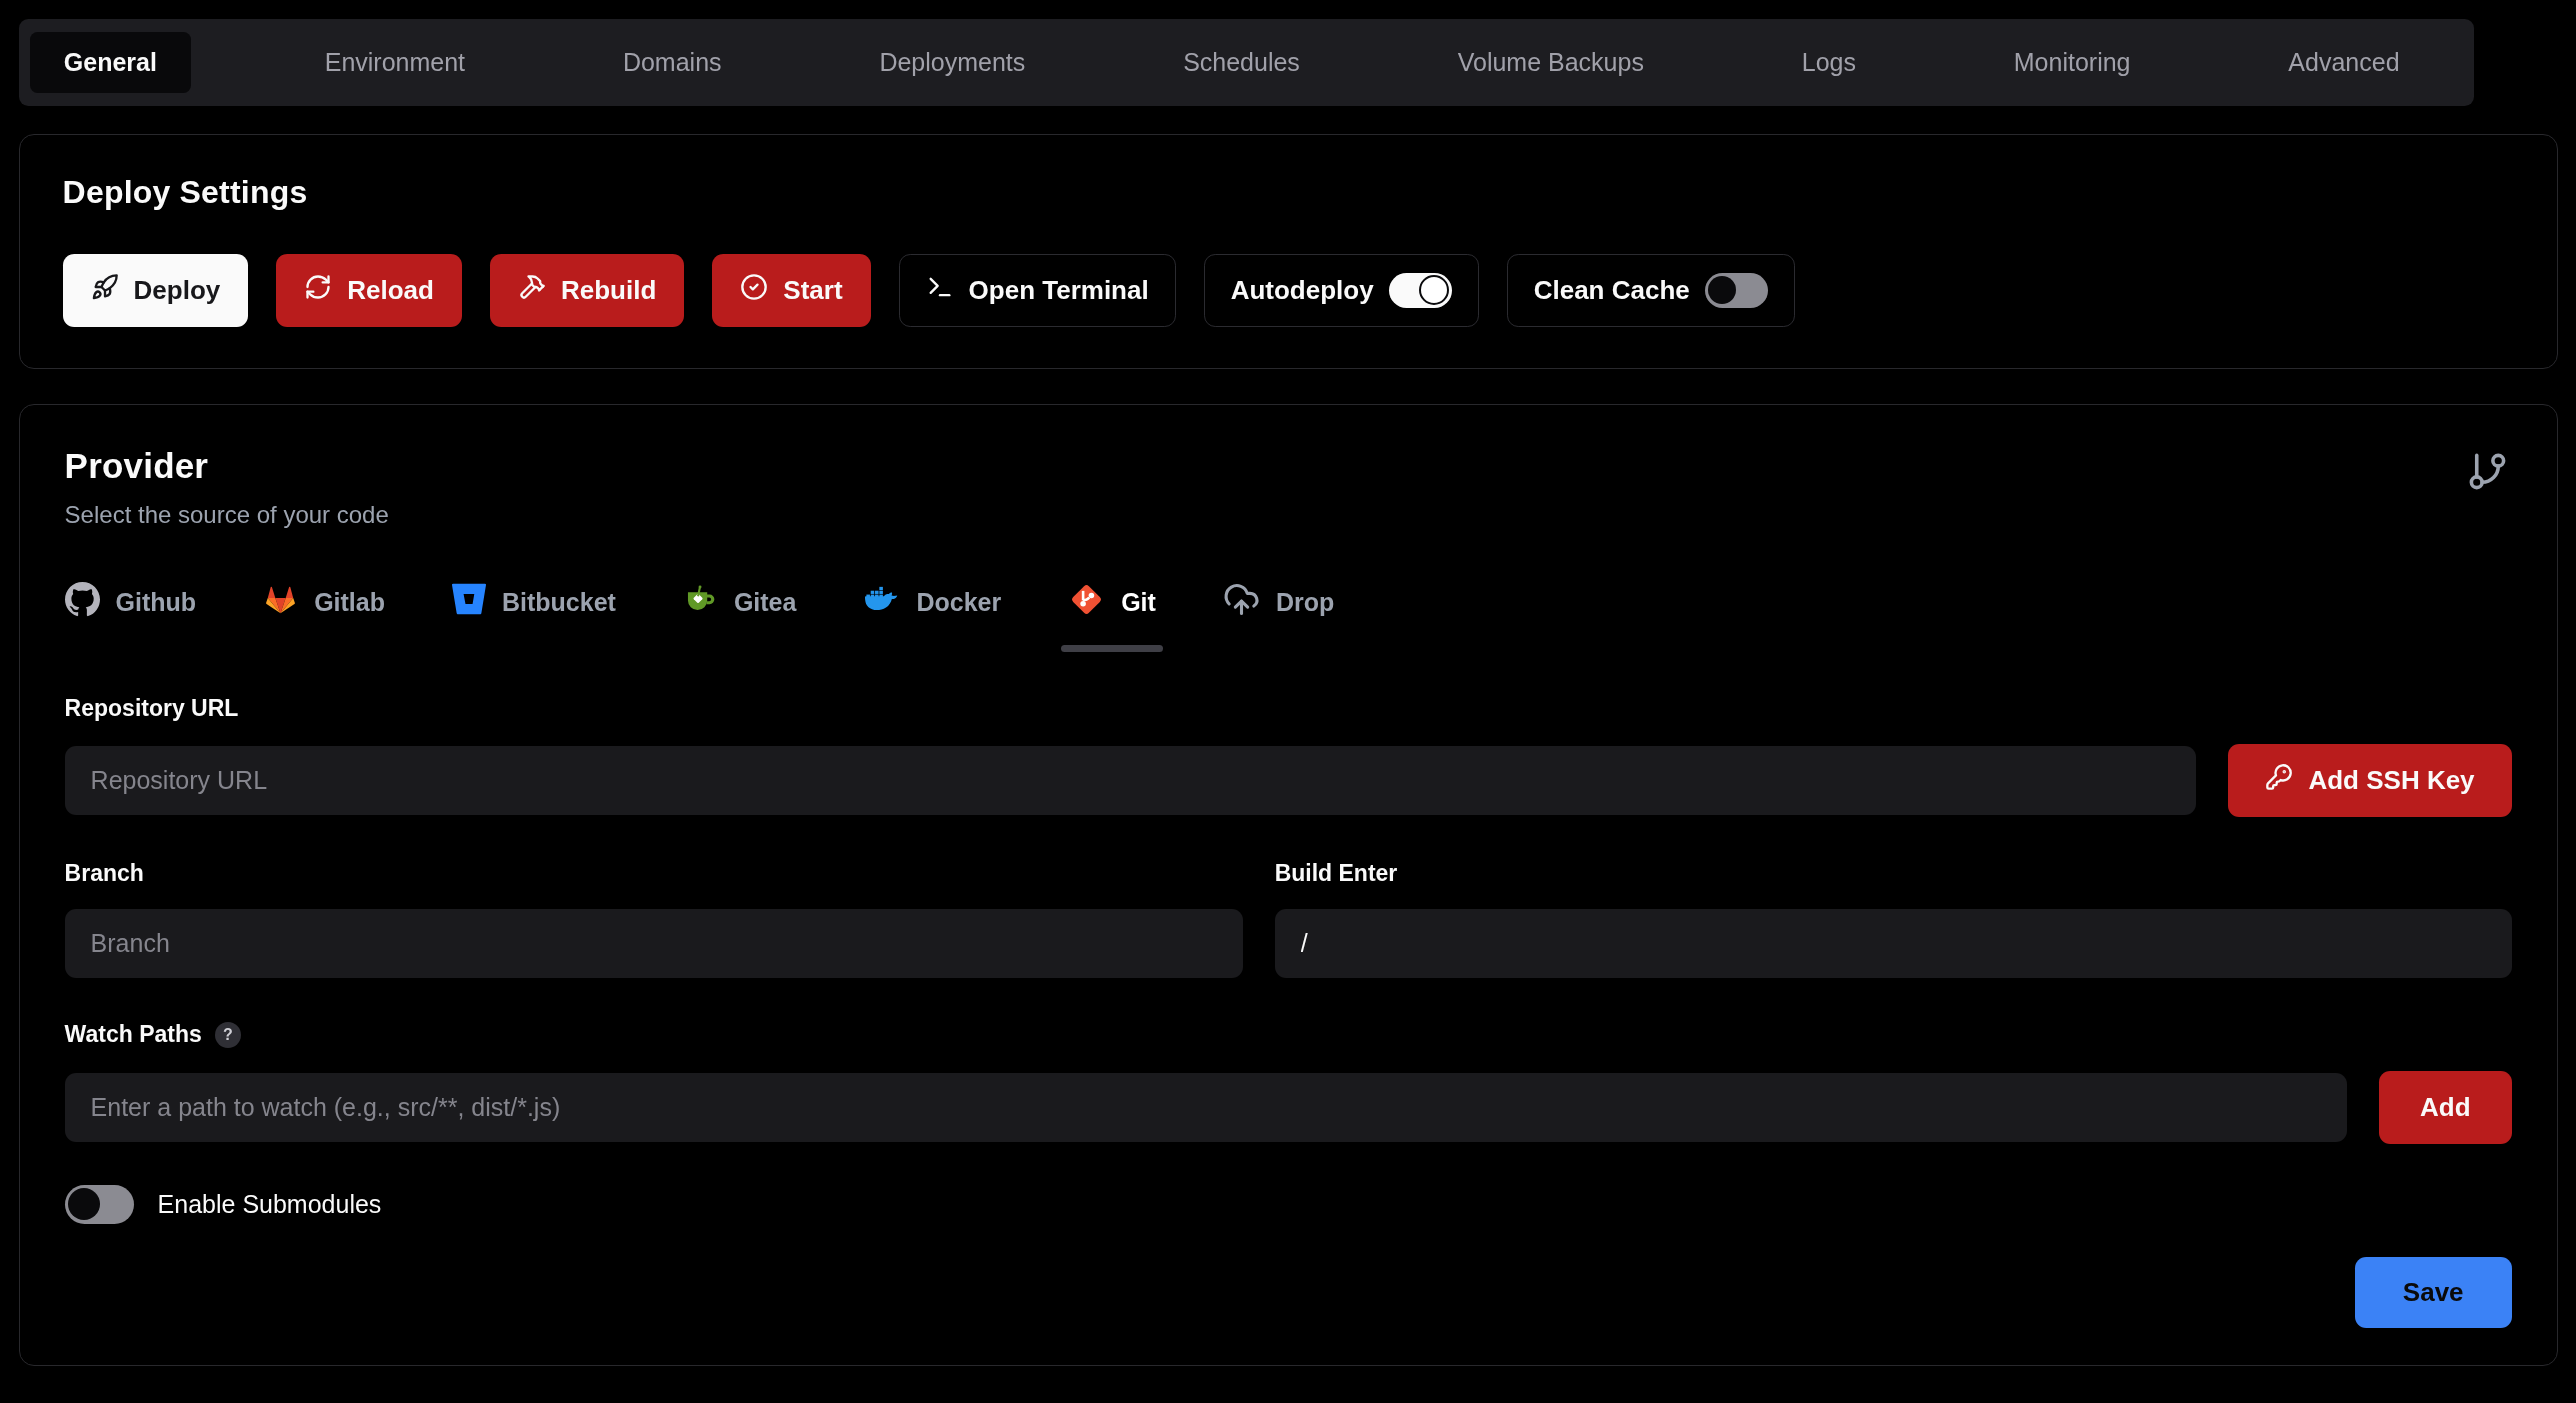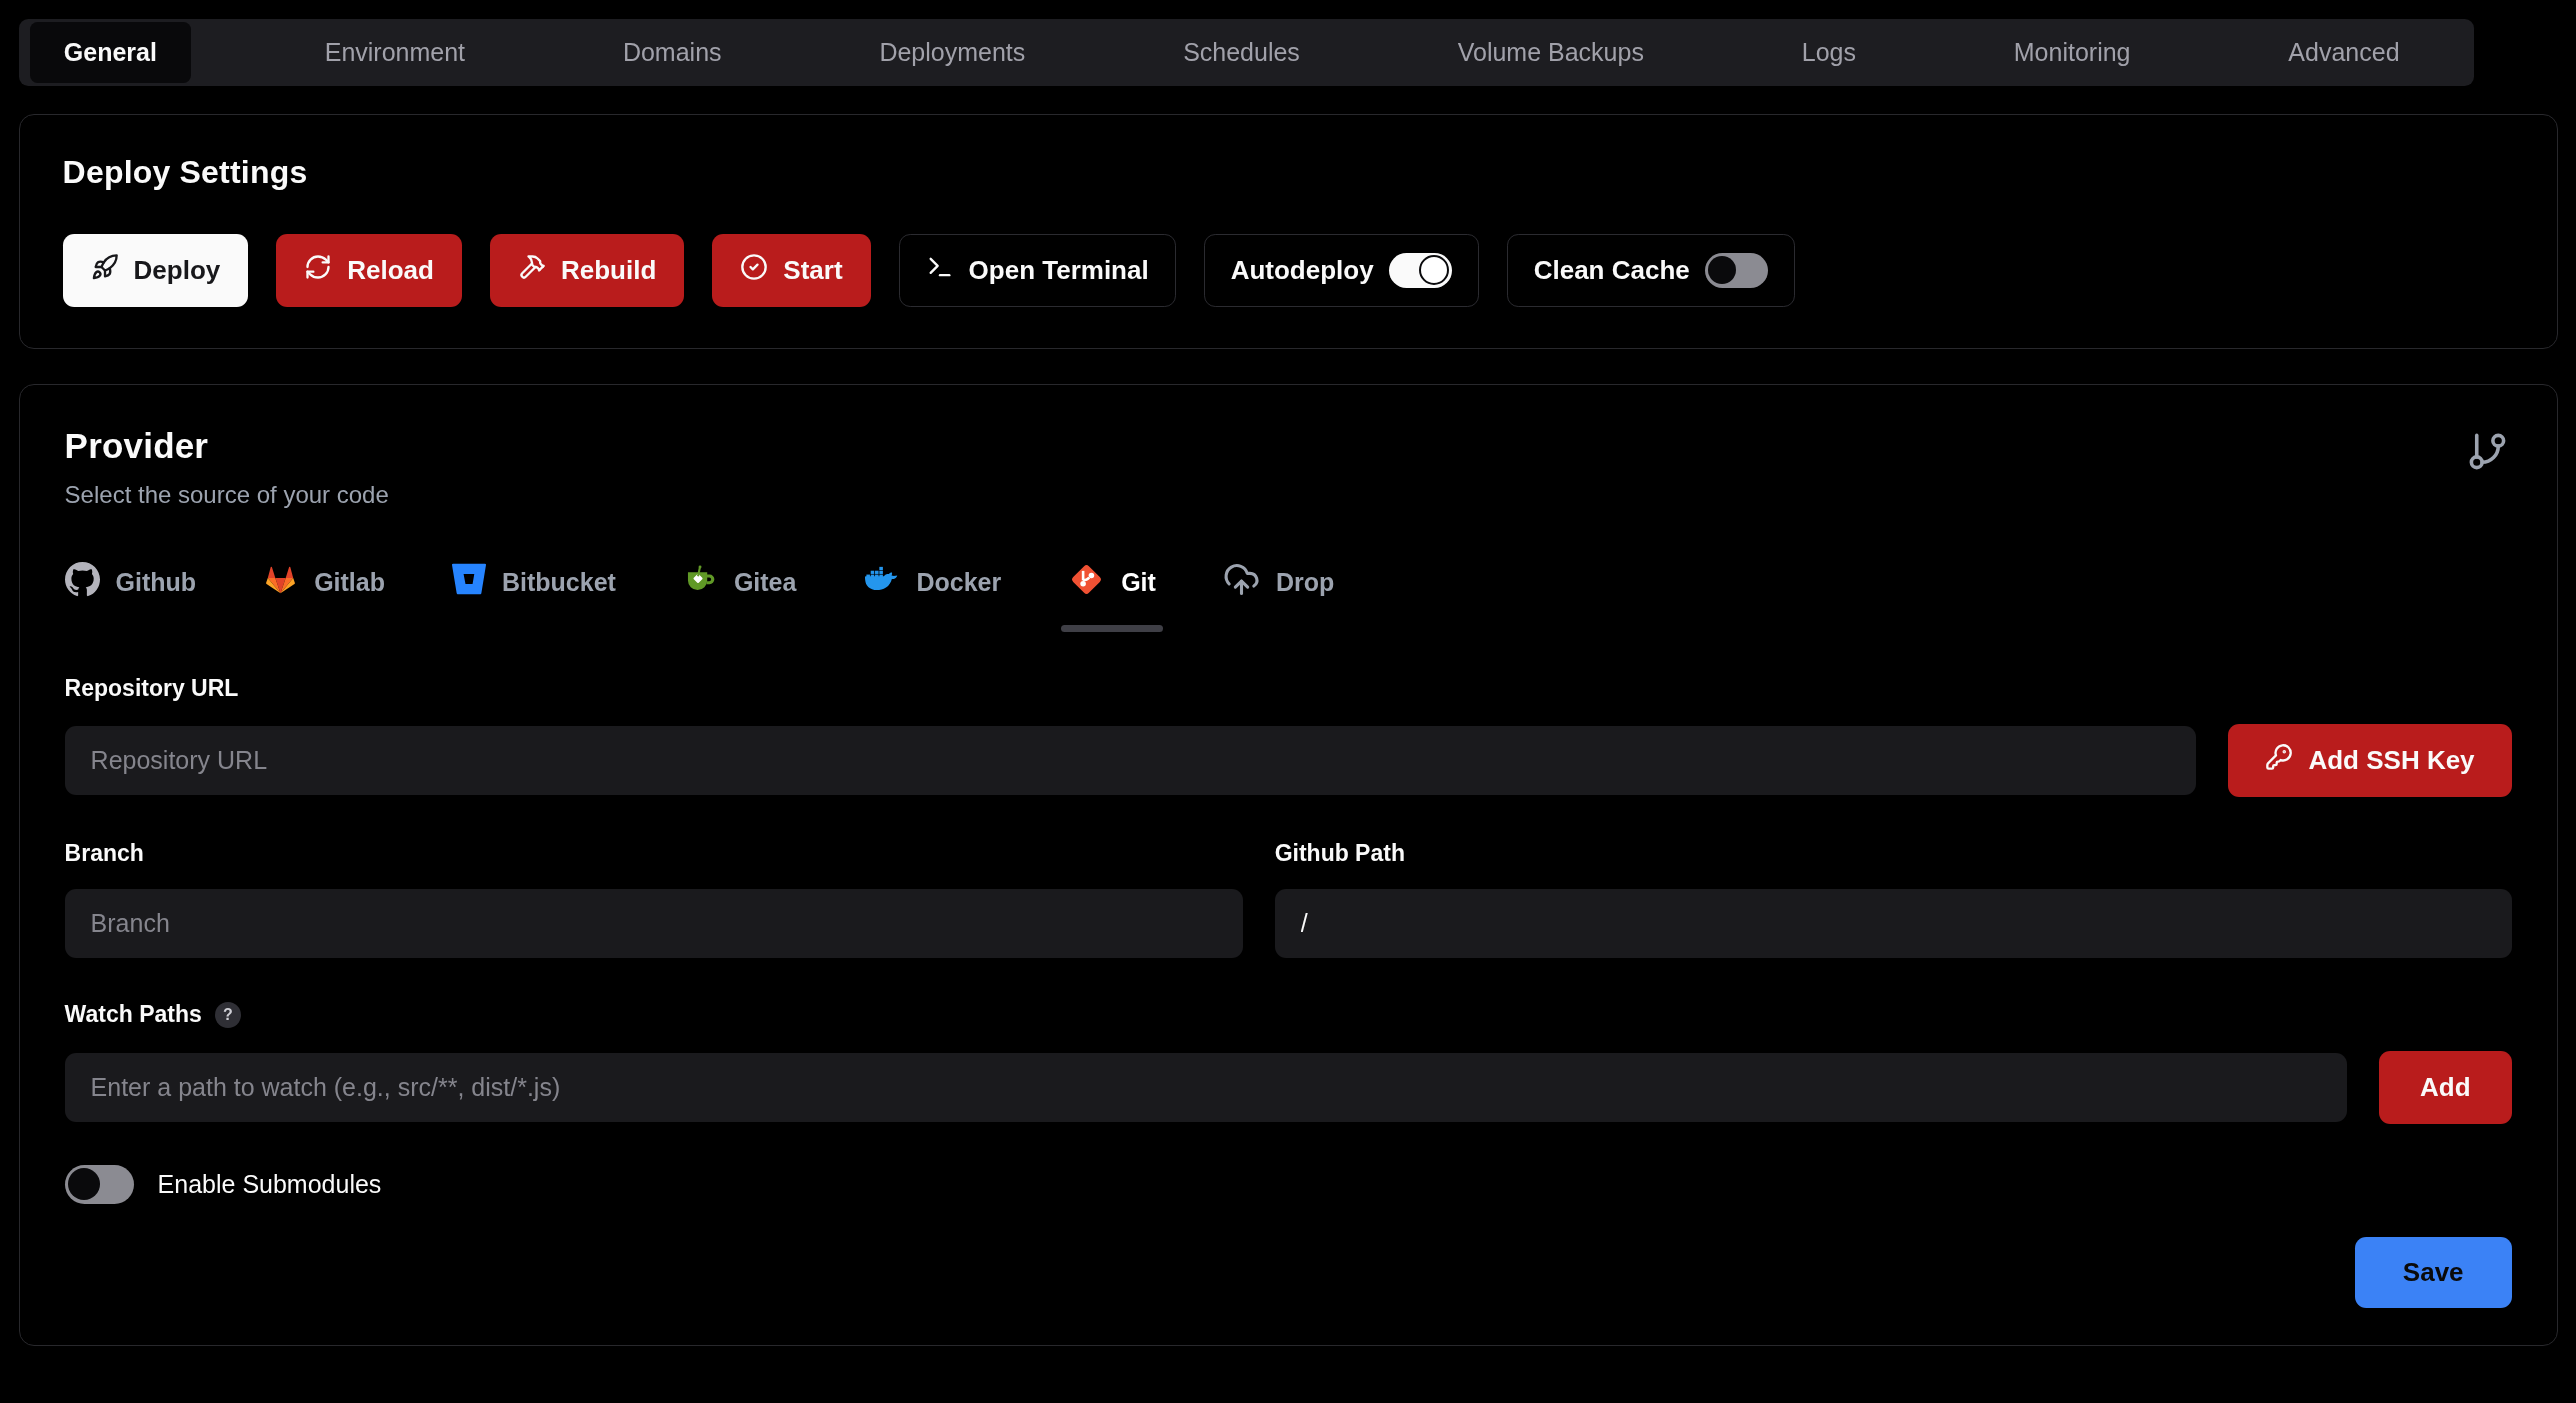--- a/index.html
+++ b/index.html
@@ -1,21 +1,21 @@
 <!DOCTYPE html>
 <html style="font-size:15px"><head>
 <meta charset="utf-8">
 <style>
   * { margin:0; padding:0; box-sizing:border-box; }
   html,body { width:2576px; height:1404px; background:#000; font-family:"Liberation Sans", sans-serif; overflow:hidden; }
   .page { width:2576px; height:1404px; padding:18.6px 18.6px 0 18.6px; }
 
   
   .navbar {
-    width:2455px; height:67px; background:#1d1d21; border-radius:9.3px;
+    width:2455px; height:87px; background:#1d1d21; border-radius:9.3px;
     display:flex; align-items:center; justify-content:space-between;
     padding:0 50px 0 11.2px;
   }
   .nav-tab {
     color:#a1a1aa; font-size:25px; font-weight:500; padding:15px 24px;
     border-radius:7.5px; white-space:nowrap; cursor:pointer;
   }
   .nav-tab[data-active="true"] { background:#09090b; color:#fafafa; padding:16px 34px; font-weight:600; }
 
   
@@ -271,21 +271,21 @@
 
       <div class="grid-2">
         <div>
           <div class="field-label">
               <span>Branch</span>
             </div>
           <input class="text-input" type="text" placeholder="Branch" style="">
         </div>
         <div>
           <div class="field-label">
-              <span>Github Path</span>
+              <span>Build Enter</span>
             </div>
           <input class="text-input" type="text" value="/" style="">
         </div>
       </div>
 
       <div class="field-label mt-label">
         <span>Watch Paths</span>
         <span class="help-badge">?</span>
       </div>
       <div class="row">

